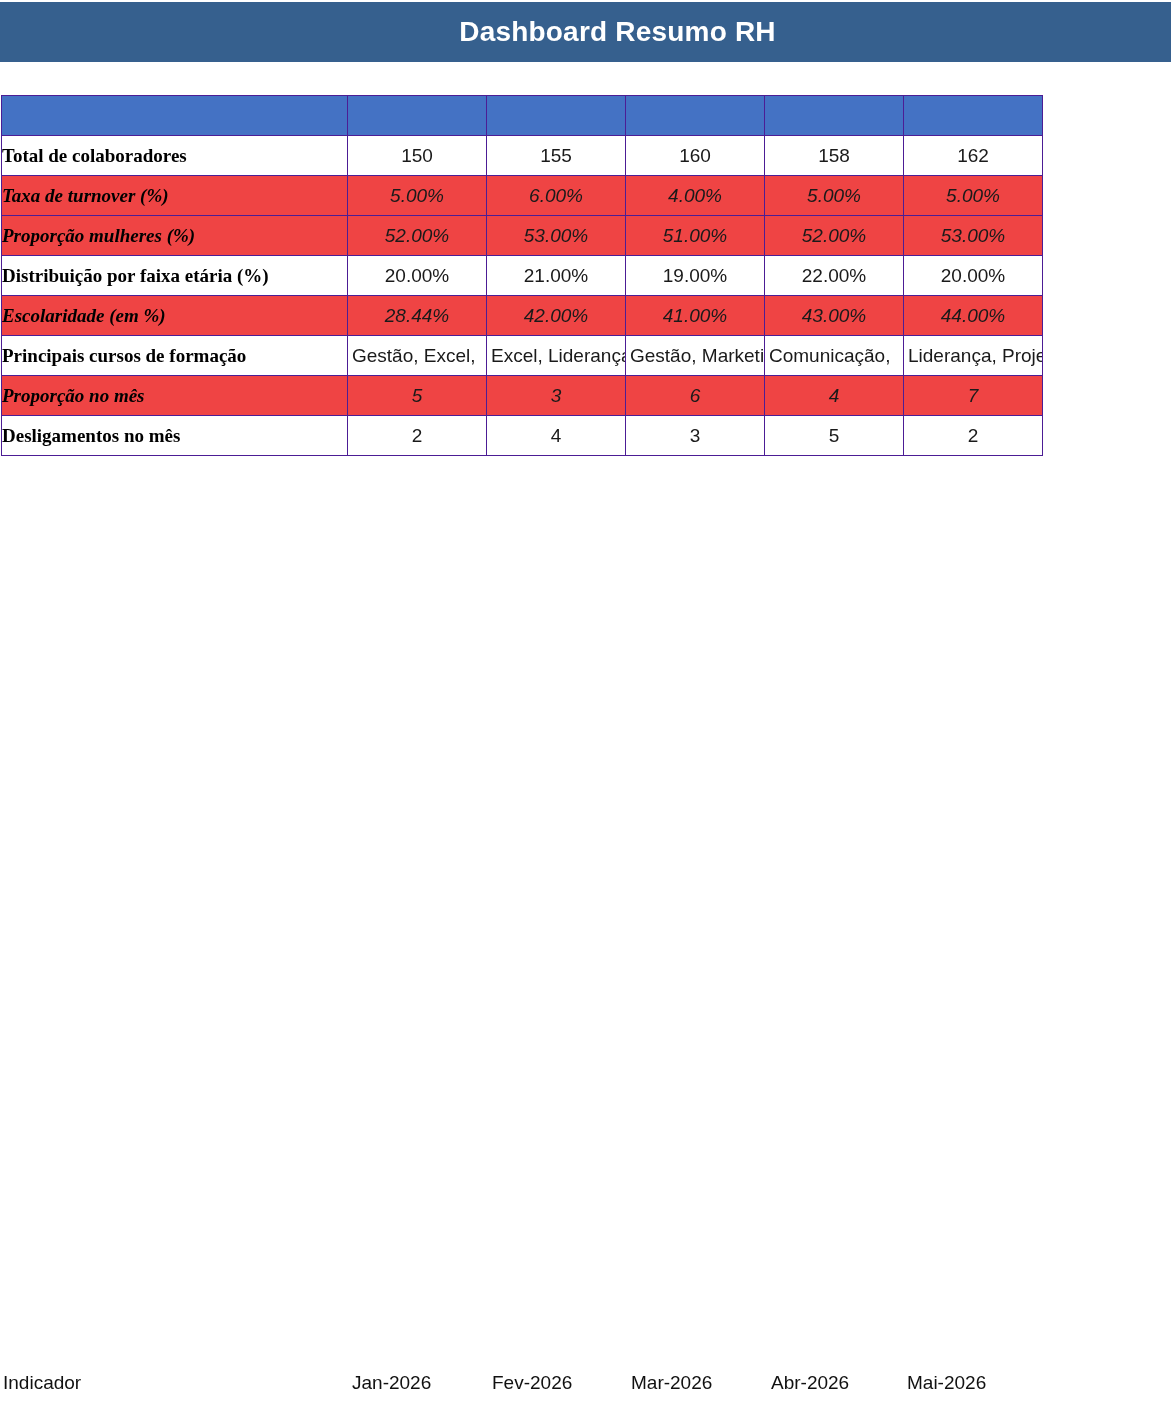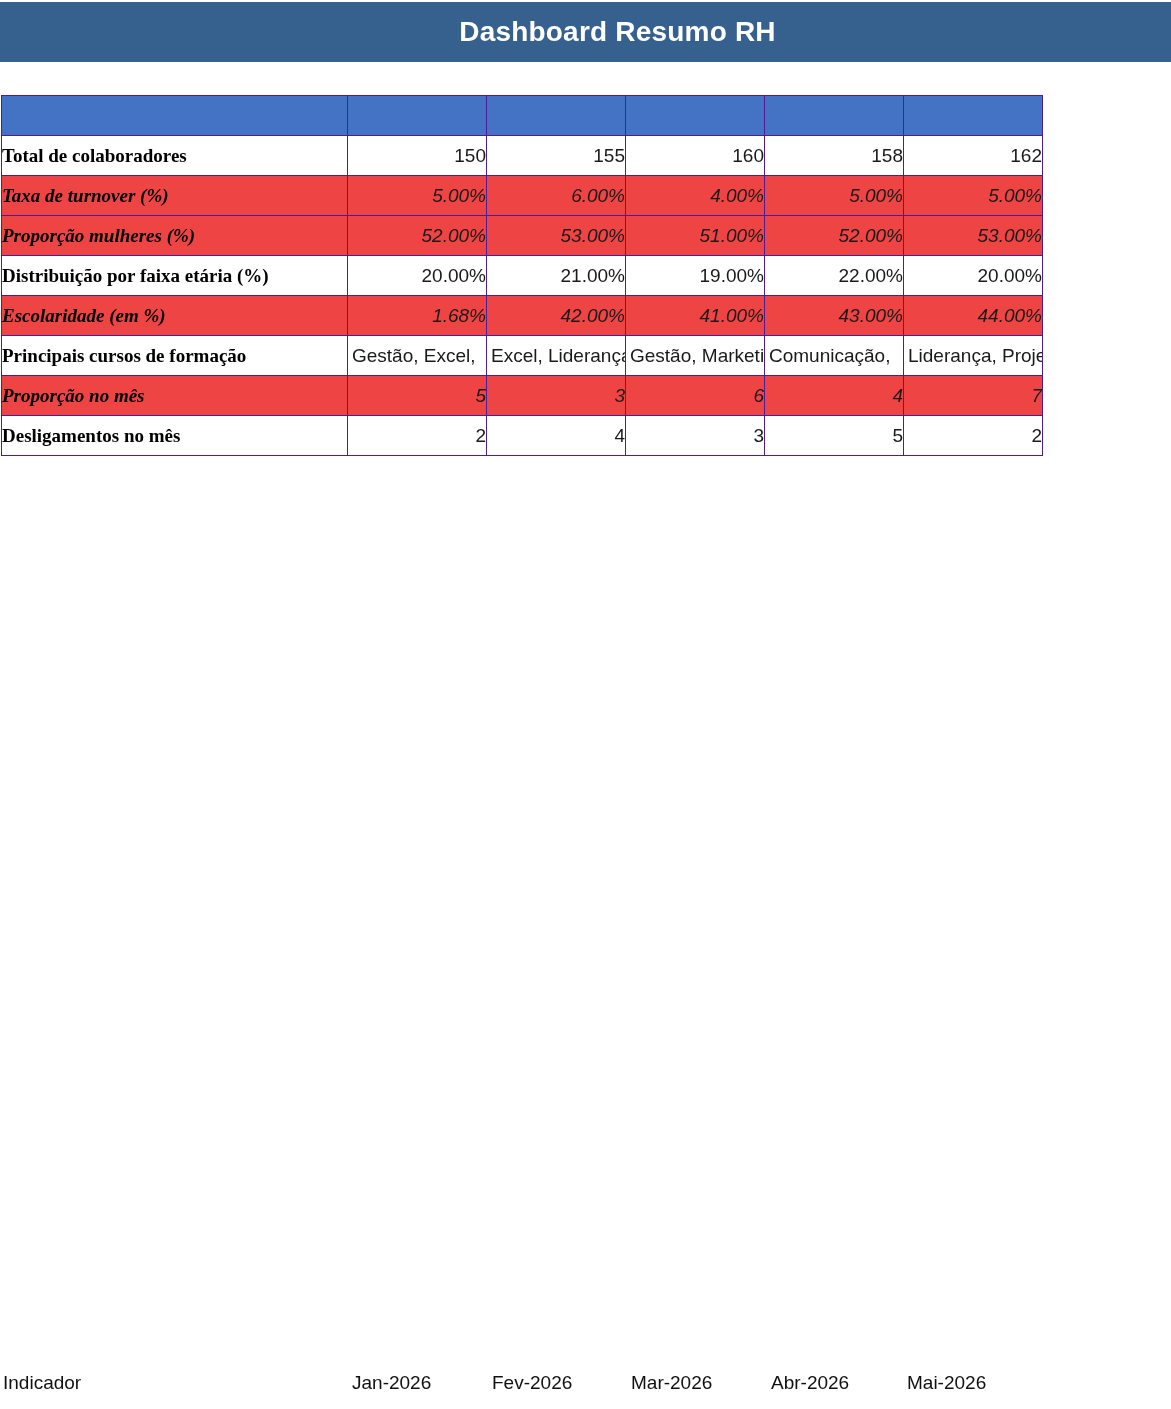--- a/index.html
+++ b/index.html
@@ -77,21 +77,21 @@
     color: #000000;
     text-align: left;
     padding: 0 4px 0 4px;
   }
 
   
   td.val {
     font-family: "Liberation Sans", sans-serif;
     font-size: 19px;
     color: #1a1a1a;
-    text-align: right;
+    text-align: center;
     padding: 0 4px 0 3px;
   }
   td.val.text {
     text-align: left;
     padding: 0 0 0 4px;
     margin-left: 28px;
   }
   td.val.text .clip {
     display: block;
     width: 100%;
@@ -174,21 +174,21 @@
         <tr class="odd">
           <td class="ind">Distribuição por faixa etária (%)</td>
           <td class="val">20.00%</td>
           <td class="val">21.00%</td>
           <td class="val">19.00%</td>
           <td class="val">22.00%</td>
           <td class="val">20.00%</td>
         </tr>
         <tr class="even">
           <td class="ind">Escolaridade (em %)</td>
-          <td class="val">1.68%</td>
+          <td class="val">28.44%</td>
           <td class="val">42.00%</td>
           <td class="val">41.00%</td>
           <td class="val">43.00%</td>
           <td class="val">44.00%</td>
         </tr>
         <tr class="odd">
           <td class="ind">Principais cursos de formação</td>
           <td class="val text">
             <span class="clip">Gestão, Excel, </span>
           </td>

